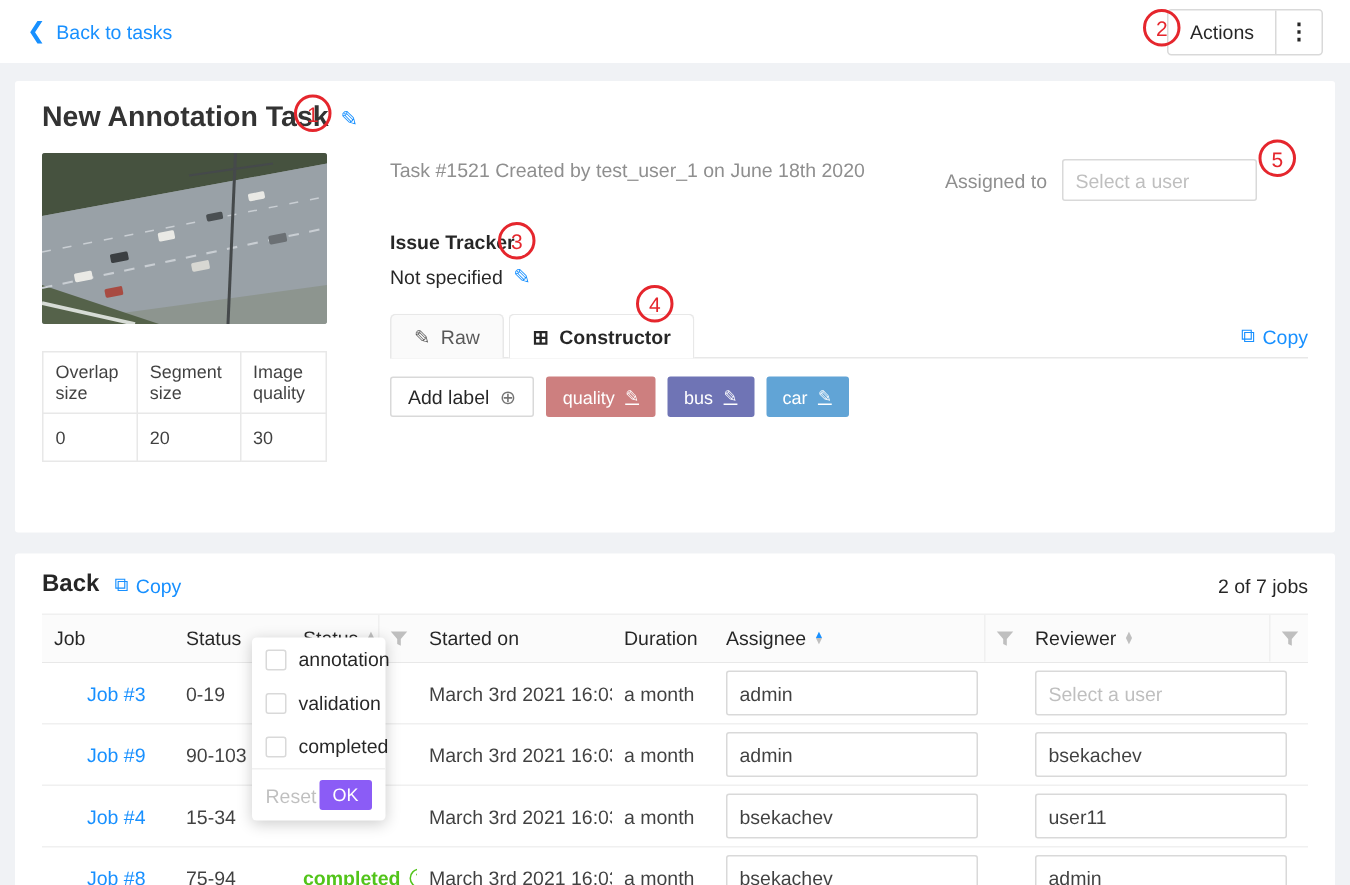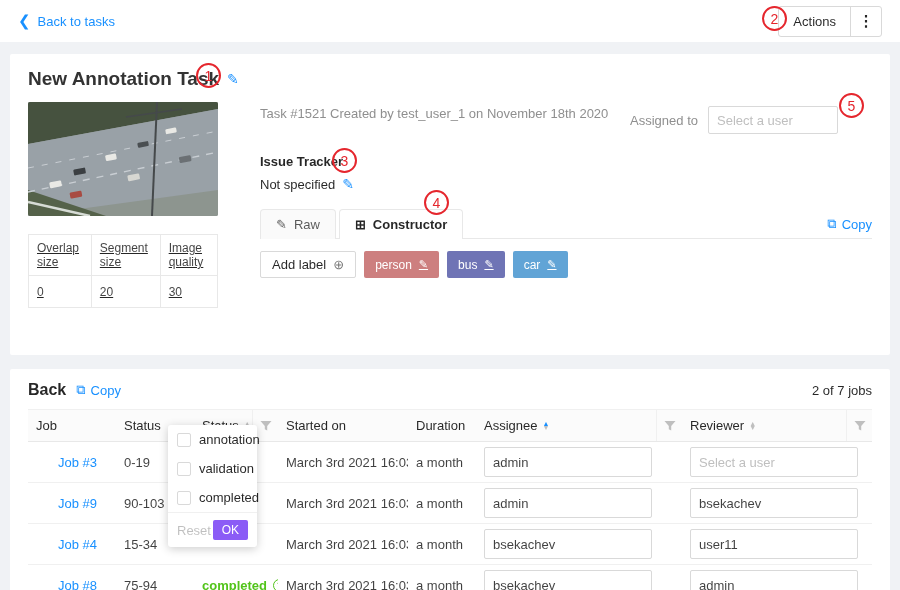--- a/index.html
+++ b/index.html
@@ -29,21 +29,21 @@
   .task-card { background:#fff; margin:12px 10px 14px; padding:14px 18px 18px;
                border-radius:2px; position:relative; }
   .task-title-row { display:flex; align-items:center; gap:8px; margin-bottom:12px; }
   .task-title { font-size:19px; font-weight:700; color:#333; }
   .edit-pencil { color:#1890ff; font-size:14px; cursor:pointer; }
 
   .task-body { display:flex; gap:42px; }
   .left-col { width:190px; flex-shrink:0; }
   .thumb { width:190px; height:114px; overflow:hidden; border-radius:2px; background:#8d958f; }
   .thumb svg { display:block; }
-  .params-table { border-collapse:collapse; width:190px; margin-top:18px; font-size:12px;text-decoration:underline; }
+  .params-table { border-collapse:collapse; width:190px; margin-top:18px; font-size:12px; }
   .params-table th, .params-table td { border:1px solid #e8e8e8; padding:6px 8px;
         text-align:left; font-weight:400; color:rgba(0,0,0,.75); background:#fff; }
   .params-table td { height:32px; }
 
   .right-col { flex:1; min-width:0; }
   .meta-row { display:flex; justify-content:space-between; align-items:flex-start; padding-top:4px; }
   .meta-text { color:#8f8f8f; }
   .assigned { display:flex; align-items:center; gap:10px; margin-right:34px; }
   .assigned-label { color:#8f8f8f; }
   .ant-input { height:28px; border:1px solid #d9d9d9; border-radius:2px; padding:0 8px;
@@ -188,21 +188,21 @@
           <td>0</td>
           <td>20</td>
           <td>30</td>
         </tr>
       </tbody>
         </table>
     </div>
 
     <div class="right-col">
       <div class="meta-row">
-        <span class="meta-text">Task #1521 Created by test_user_1 on November 18th 2020</span>
+        <span class="meta-text">Task #1521 Created by test_user_1 on June 18th 2020</span>
         <div class="assigned">
           <span class="assigned-label">Assigned to</span>
           <input class="ant-input" placeholder="Select a user" style="">
         </div>
       </div>
 
       <div class="issue-tracker">
         <div class="it-label">Issue Tracker</div>
         <div class="it-value">
           <span>Not specified</span>
@@ -227,21 +227,21 @@
           </div>
         </div>
 
         <div class="labels-area">
           <div class="labels-row">
             <div class="add-label-btn">
               <span>Add label</span>
               <span class="plus-ic">⊕</span>
             </div>
             <div class="label-chip" style="background-color: rgb(205, 127, 127);">
-              <span>person</span>
+              <span>quality</span>
               <span class="chip-edit">✎</span>
             </div>
             <div class="label-chip" style="background-color: rgb(111, 116, 181);">
               <span>bus</span>
               <span class="chip-edit">✎</span>
             </div>
             <div class="label-chip" style="background-color: rgb(97, 164, 214);">
               <span>car</span>
               <span class="chip-edit">✎</span>
             </div>

